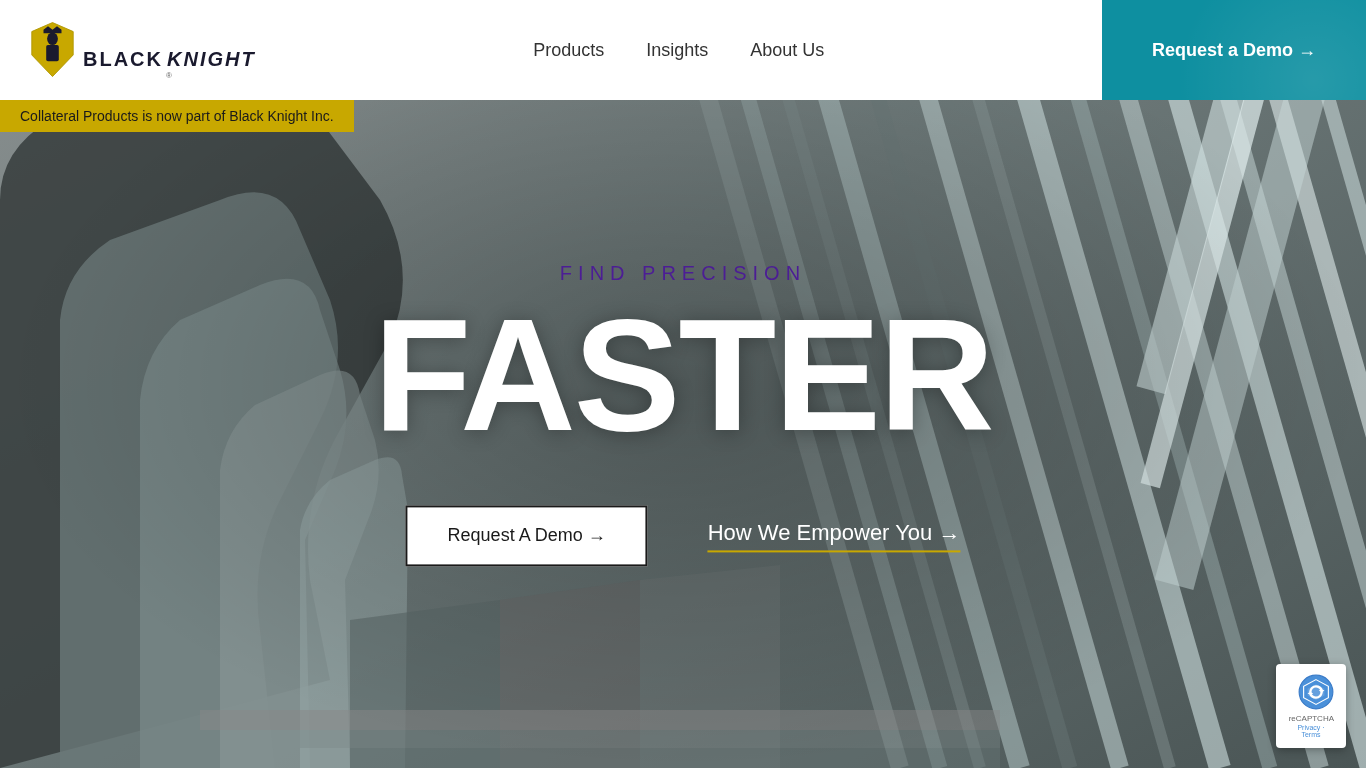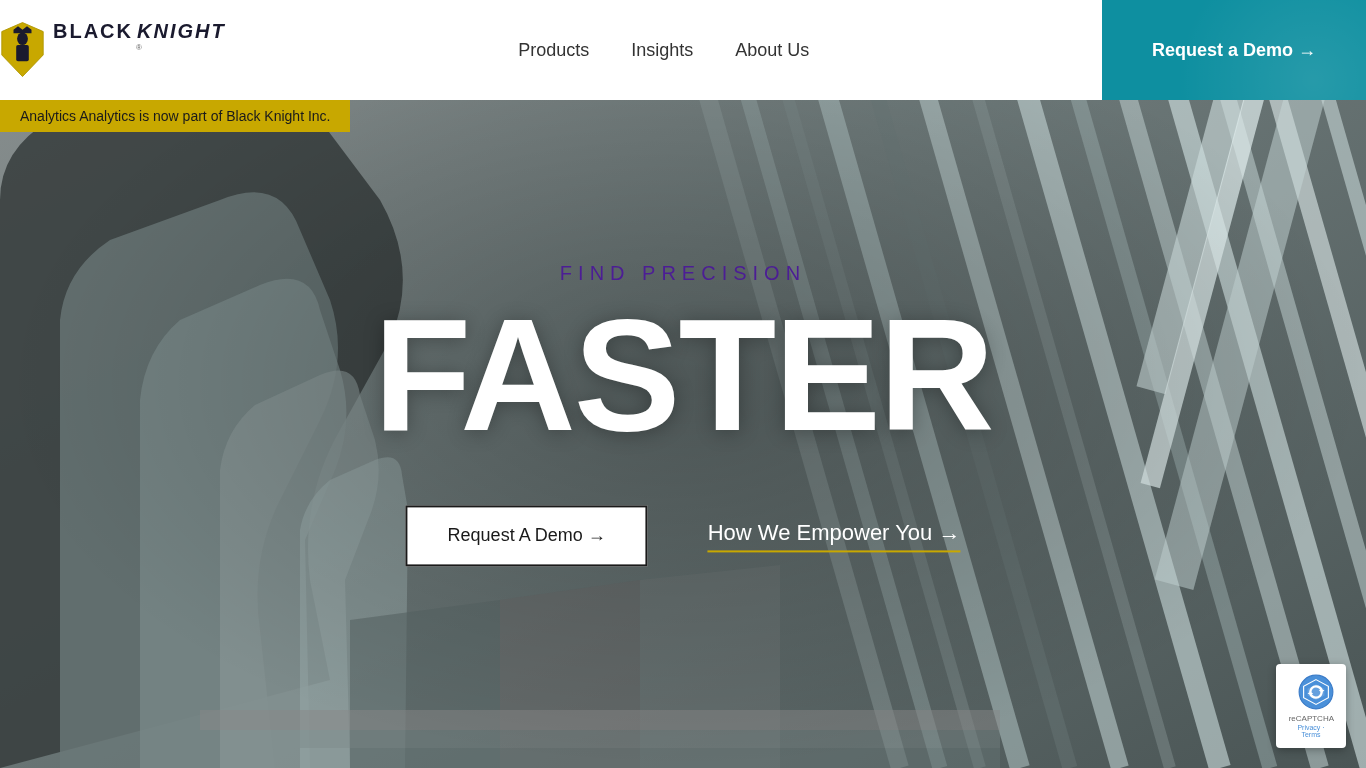--- a/index.html
+++ b/index.html
@@ -23,22 +23,23 @@
       width: 1366px;
       height: 100px;
       background: #ffffff;
       display: flex;
       align-items: center;
       justify-content: space-between;
       z-index: 10;
     }
 
     .logo-area {
-      display: flex;
-      align-items: flex-start;
+      padding-left: 30px;
+      display: flex;
+      align-items: flex-end;
     }
 
     .logo-icon {
       width: 45px;
       height: 60px;
       margin-right: 8px;
     }
 
     .nav-area {
       display: flex;
@@ -327,21 +328,21 @@
       <a class="nav-link" href="#">Insights</a>
       <a class="nav-link" href="#">About Us</a>
     </nav>
 
     <div class="cta-button-header">
       <span>Request a Demo →</span>
     </div>
   </div>
 
   <div class="announcement-bar">
-    <span>Analytics Analytics is now part of Black Knight Inc.</span>
+    <span>Collateral Products is now part of Black Knight Inc.</span>
   </div>
 
   <div class="hero-content">
     <div class="hero-subtitle">FIND PRECISION</div>
     <div class="hero-title">FASTER</div>
     <div class="hero-buttons">
       <a class="btn-demo">
         <span>Request A Demo →</span>
       </a>
       <a class="btn-empower">

